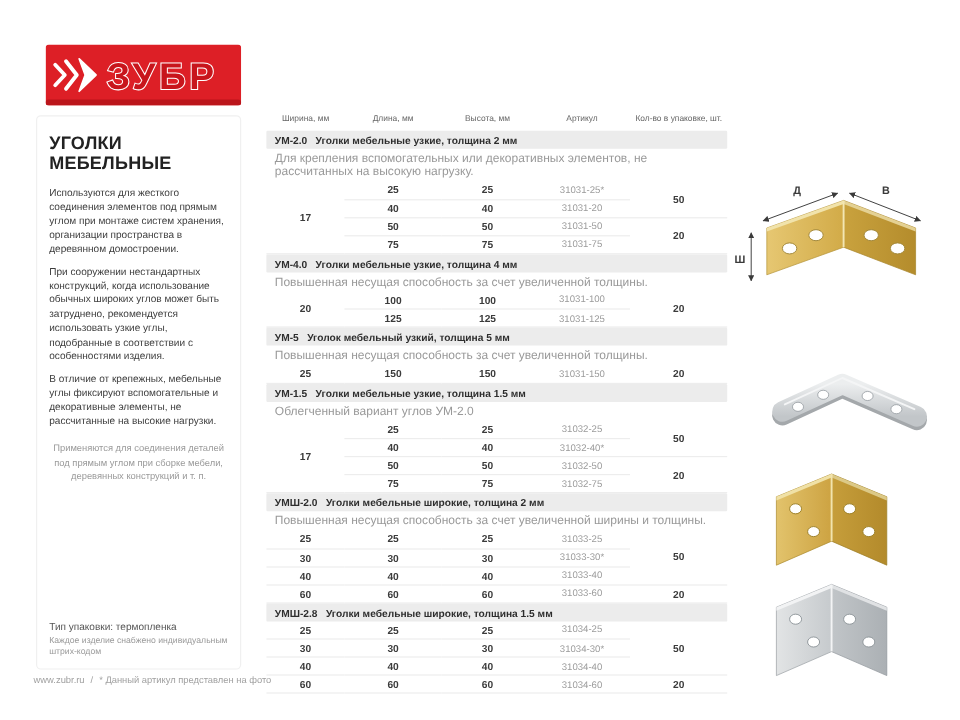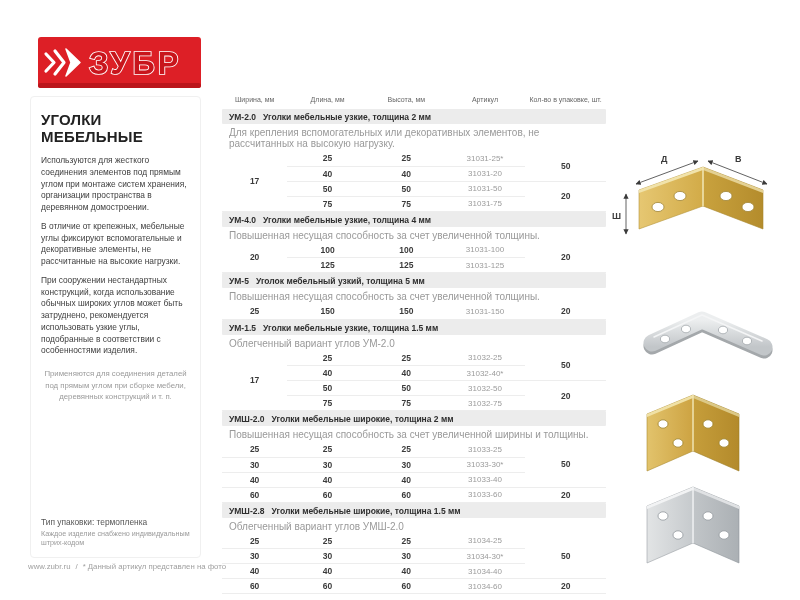--- a/index.html
+++ b/index.html
@@ -67,22 +67,22 @@
         <path d="M17,14 L26,25.5 L17,37"></path>
         <path d="M28,12 L42,25.5 L28,39 L33,25.5 Z" fill="#ffffff" stroke-width="1.5"></path>
       </g>
       <text x="51" y="37" font-family="Liberation Sans, sans-serif" font-size="31" font-weight="bold" letter-spacing="3" fill="#c8151c" stroke="#ffffff" stroke-width="1.7" paint-order="stroke">ЗУБР</text>
     </svg>
   </div>
 
   <aside class="sidebar">
     <h1>УГОЛКИ МЕБЕЛЬНЫЕ</h1>
     <p class="body">Используются для жесткого соединения элементов под прямым углом при монтаже систем хранения, организации пространства в деревянном домостроении.</p>
+    <p class="body">При сооружении нестандартных конструкций, когда использование обычных широких углов может быть затруднено, рекомендуется использовать узкие углы, подобранные в соответствии с особенностями изделия.</p>
     <p class="body">В отличие от крепежных, мебельные углы фиксируют вспомогательные и декоративные элементы, не рассчитанные на высокие нагрузки.</p>
-    <p class="body">При сооружении нестандартных конструкций, когда использование обычных широких углов может быть затруднено, рекомендуется использовать узкие углы, подобранные в соответствии с особенностями изделия.</p>
     <p class="note">Применяются для соединения деталей под прямым углом при сборке мебели, деревянных конструкций и т. п.</p>
     <div class="pack">
       <div class="ptype">Тип упаковки: термопленка</div>
       <div class="pbar">Каждое изделие снабжено индивидуальным штрих-кодом</div>
     </div>
   </aside>
 
   <main class="table-area">
     <div class="col-head">
       <span>Ширина, мм</span>
@@ -271,21 +271,20 @@
                 <td class="num">20</td>
               </tr>
             </tbody>
           </table>
         </div>
         <div class="section">
           <div class="sec-head">
             <span>УМШ-2.8</span>
             <span>Уголки мебельные широкие, толщина 1.5 мм</span>
           </div>
-          <div class="sec-sub">Облегченный вариант углов УМШ-2.0</div>
           <table class="spec">
             <colgroup>
               <col style="width: 17%;">
               <col style="width: 21%;">
               <col style="width: 20%;">
               <col style="width: 21%;">
               <col style="width: 21%;">
             </colgroup>
             <tbody>
               <tr>

